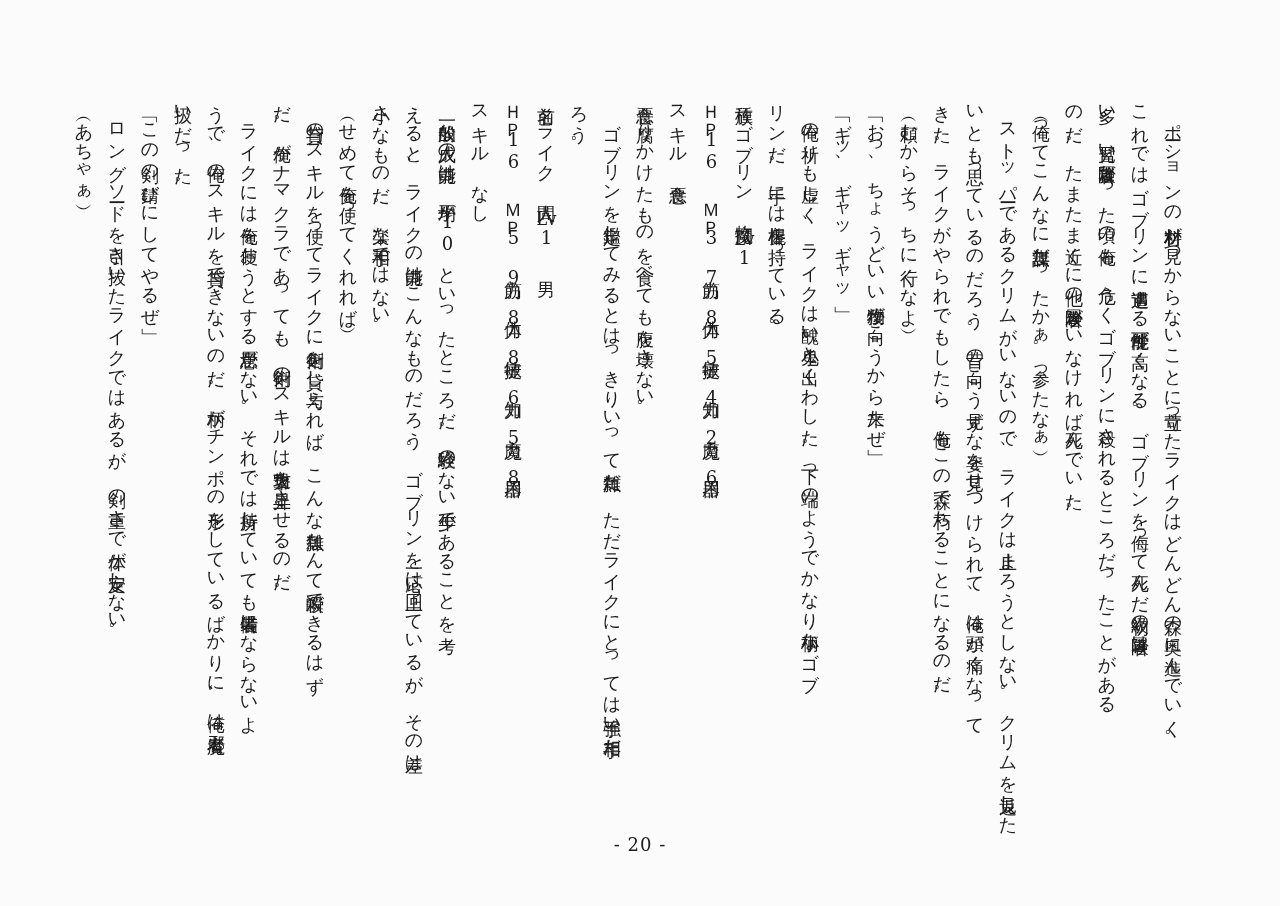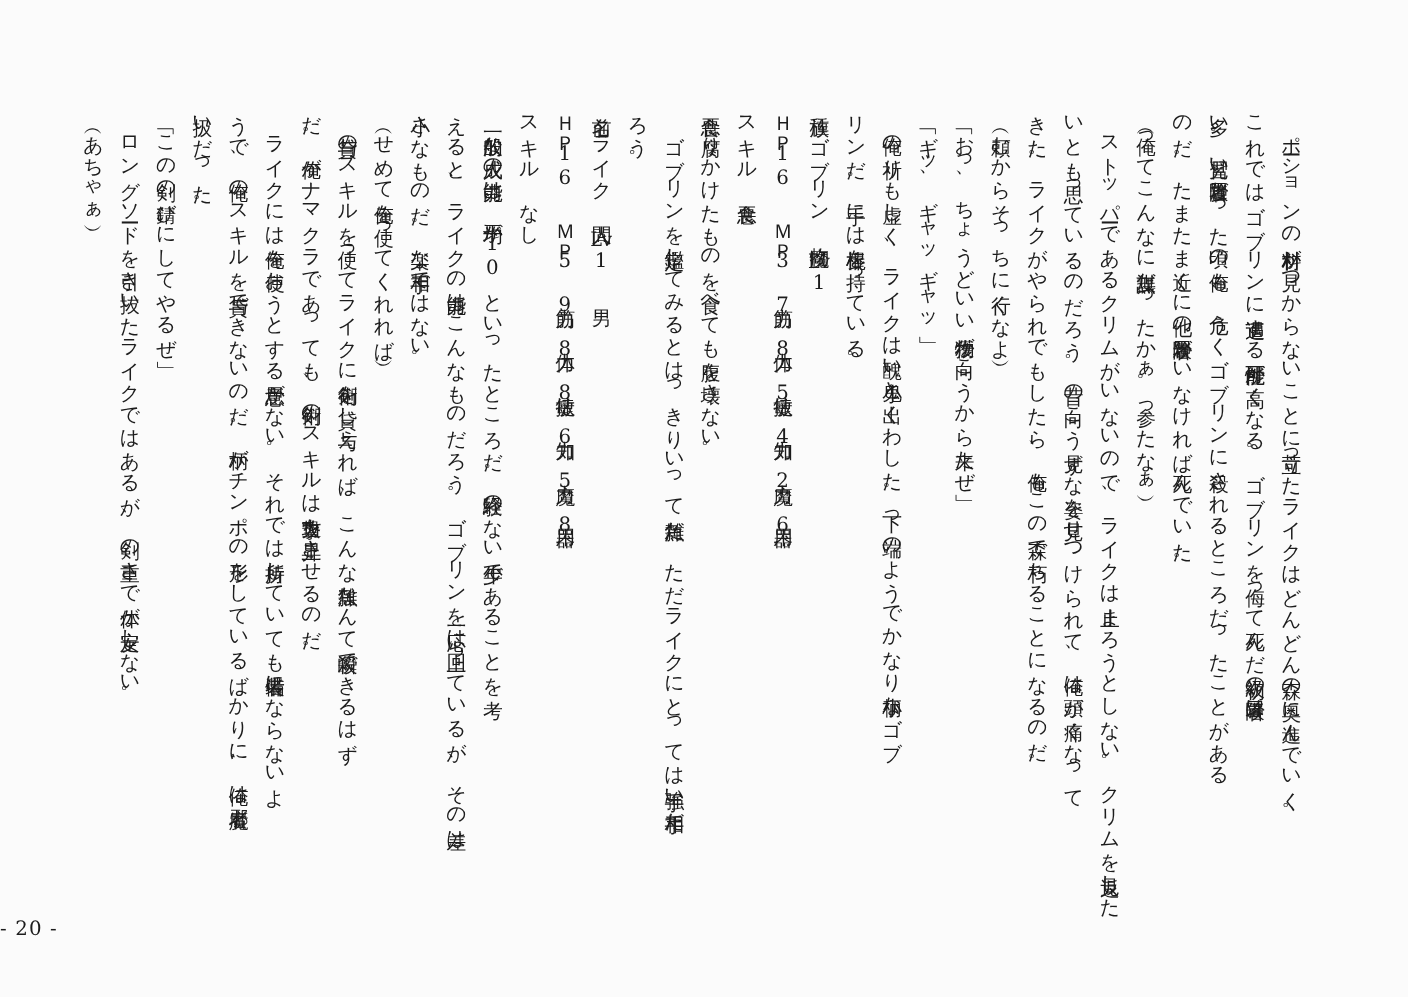--- a/index.html
+++ b/index.html
@@ -42,21 +42,21 @@
   
   .tcy {
     text-combine-upright: all;
     -webkit-text-combine: horizontal;
   }
   .page-number {
     position: absolute;
     top: 834px;
     left: 0;
     width: 100%;
-    text-align: left;
+    text-align: center;
     font-size: 18px;
     letter-spacing: 1px;
   }
 </style>
 </head>
 <body>
 
 <div class="page">
   <div class="vtext"><div class="v-line">　ポーションの材料が見つからないことに苛立ったライクはどんどん森の奥に進んでいく。</div><div class="v-line">これではゴブリンに遭遇する可能性が高くなる。ゴブリンを侮って死んだ初級の冒険者は</div><div class="v-line">多い。見習い冒険者だった頃の俺も、危うくゴブリンに殺されるところだったことがある</div><div class="v-line">のだ。たまたま近くに他の冒険者がいなければ死んでいた。</div><div class="v-line">　（俺ってこんなに無謀だったかぁ。参ったなぁ）</div><div class="v-line">　ストッパーであるクリムがいないので、ライクは止まろうとしない。クリムを見返した</div><div class="v-line">いとも思っているのだろう。昔の向こう見ずな姿を見せつけられて、俺は頭が痛くなって</div><div class="v-line">きた。ライクがやられでもしたら、俺もこの森で朽ちることになるのだ。</div><div class="v-line">　（頼むからそっちに行くなよ）</div><div class="v-line">　「おっ、ちょうどいい獲物が向こうから来たぜ」</div><div class="v-line">　「ギッ、ギャッギャッ」</div><div class="v-line">　俺の祈りも虚しく、ライクは醜い小鬼と出くわした。下っ端のようでかなり小柄なゴブ</div><div class="v-line">リンだ。手には棍棒を持っている。</div><div class="v-line">種族　ゴブリン　魔物　<span class="tcy">Lv</span><span class="num">1</span></div><div class="v-line">ＨＰ<span class="num">16</span>　ＭＰ<span class="num">3</span>　筋力<span class="num">7</span>　体力<span class="num">8</span>　敏捷<span class="num">5</span>　知力<span class="num">4</span>　魔力<span class="num">2</span>　器用<span class="num">6</span></div><div class="v-line">スキル　悪食</div><div class="v-line">悪食　腐りかけたものを食べても腹を壊さない。</div><div class="v-line">　ゴブリンを鑑定してみるとはっきりいって雑魚だ。ただライクにとっては手強い相手だ</div><div class="v-line">ろう。</div><div class="v-line">名前　ライク　人間　<span class="tcy">Lv</span><span class="num">1</span>　男</div><div class="v-line">ＨＰ<span class="num">16</span>　ＭＰ<span class="num">5</span>　筋力<span class="num">9</span>　体力<span class="num">8</span>　敏捷<span class="num">8</span>　知力<span class="num">6</span>　魔力<span class="num">5</span>　器用<span class="num">8</span></div><div class="v-line">スキル　なし</div><div class="v-line">　一般的な成人の能力は、平均が<span class="num">10</span>といったところだ。経験のない少年であることを考</div><div class="v-line">えると、ライクの能力はこんなものだろう。ゴブリンを一応は上回っているが、その差は</div><div class="v-line">小さなものだ。楽な相手ではない。</div><div class="v-line">　（せめて俺を使ってくれれば）</div><div class="v-line">　貸与のスキルを使ってライクに剣術を貸し与えれば、こんな雑魚なんて瞬殺できるはず</div><div class="v-line">だ。俺がナマクラであっても、剣術のスキルは攻撃力を上昇させるのだ。</div><div class="v-line">　ライクには俺を使おうとする意思がない。それでは所持していても装備者にならないよ</div><div class="v-line">うで、俺のスキルを貸与できないのだ。柄がチンポの形をしているばかりに、俺は邪魔者</div><div class="v-line">扱いだった。</div><div class="v-line">　「この剣の錆びにしてやるぜ」</div><div class="v-line">　ロングソードを引き抜いたライクではあるが、剣の重さで体が安定しない。</div><div class="v-line">　（あちゃぁ）</div></div>
   <div class="page-number">- 20 -</div>

